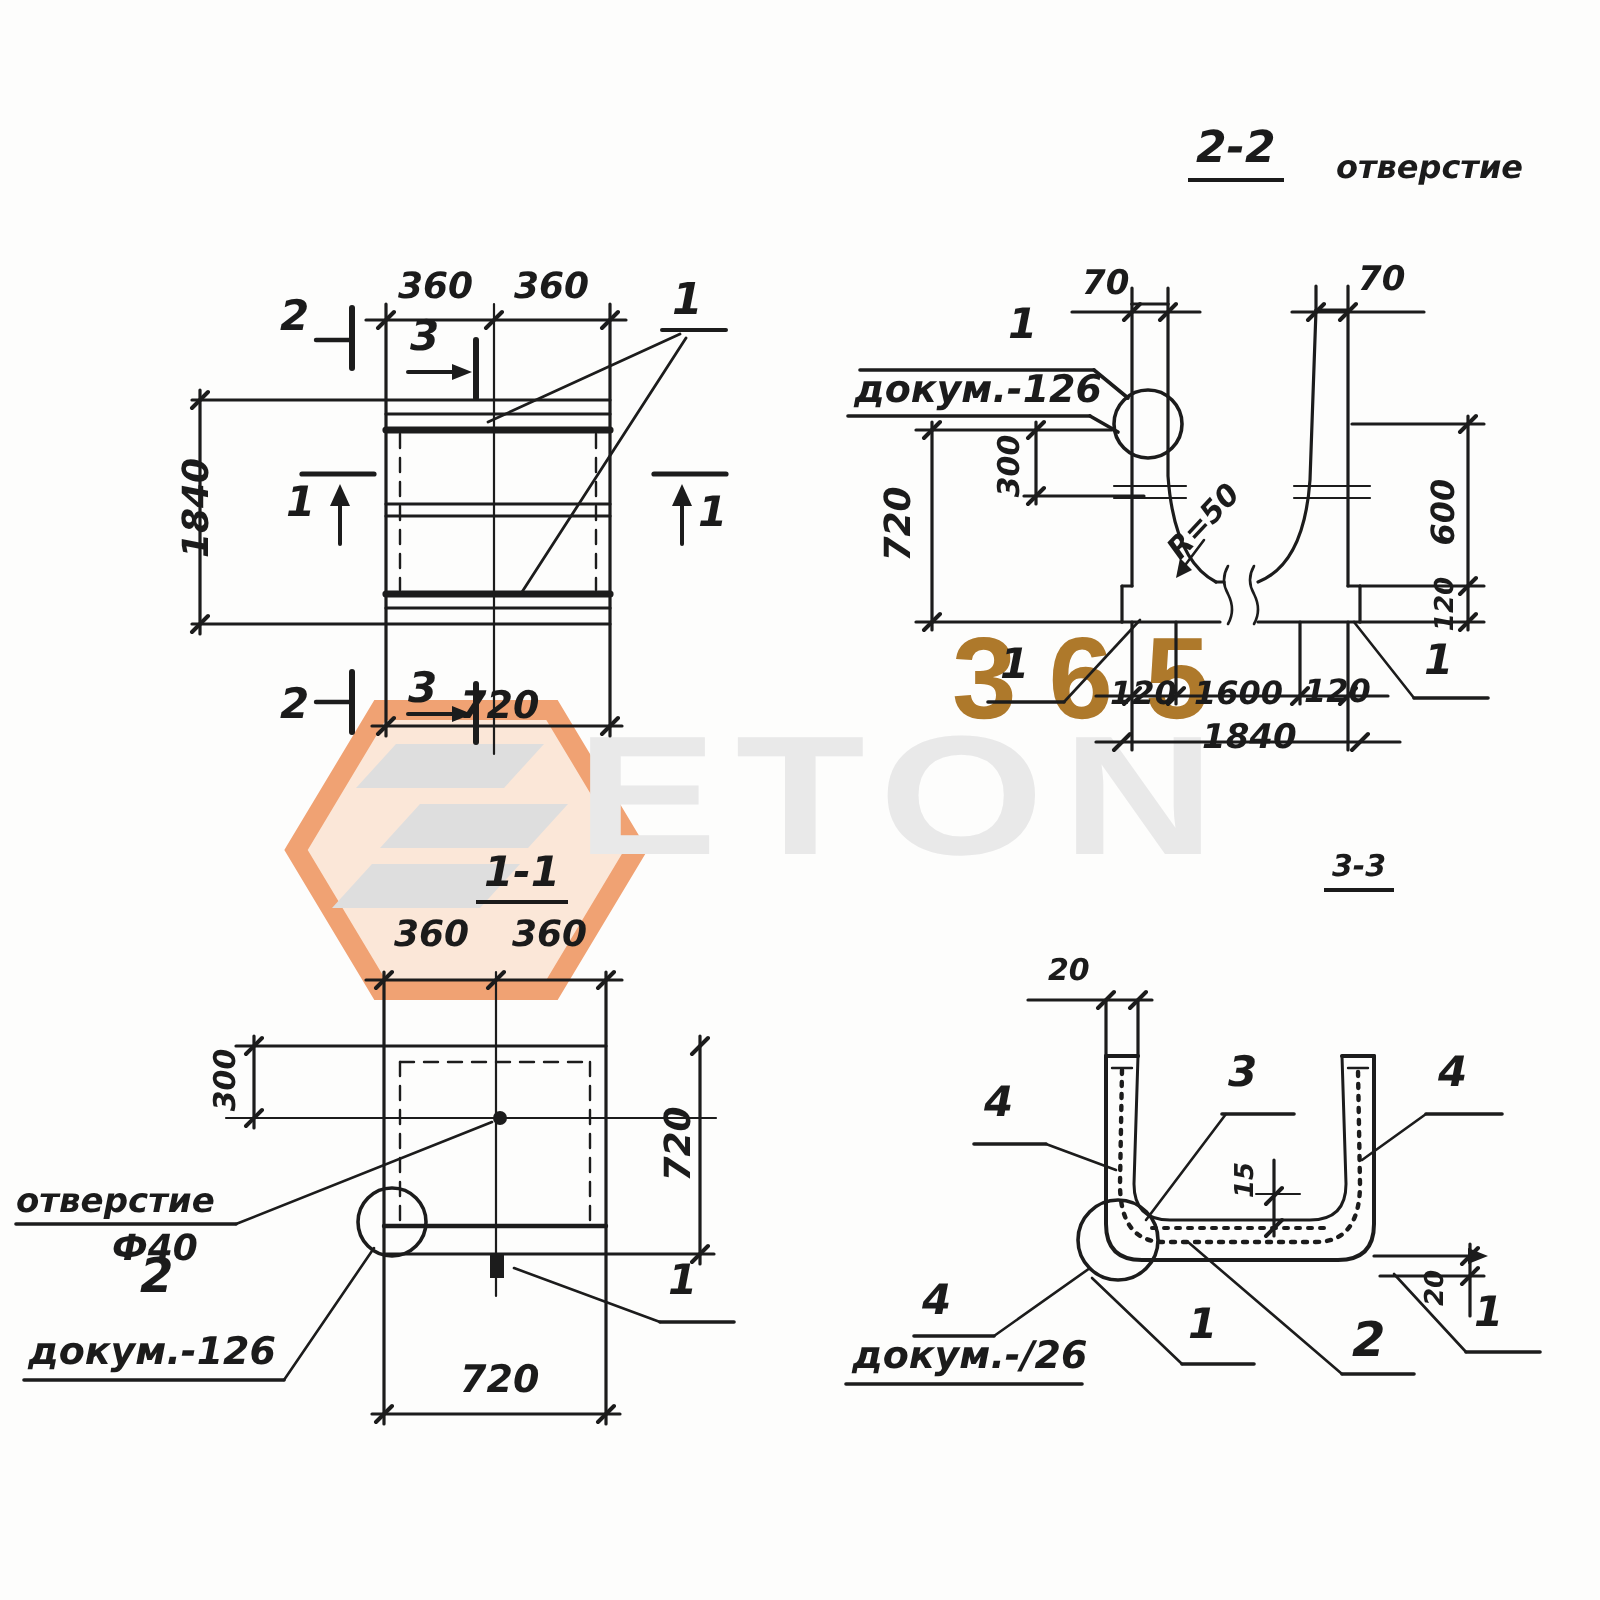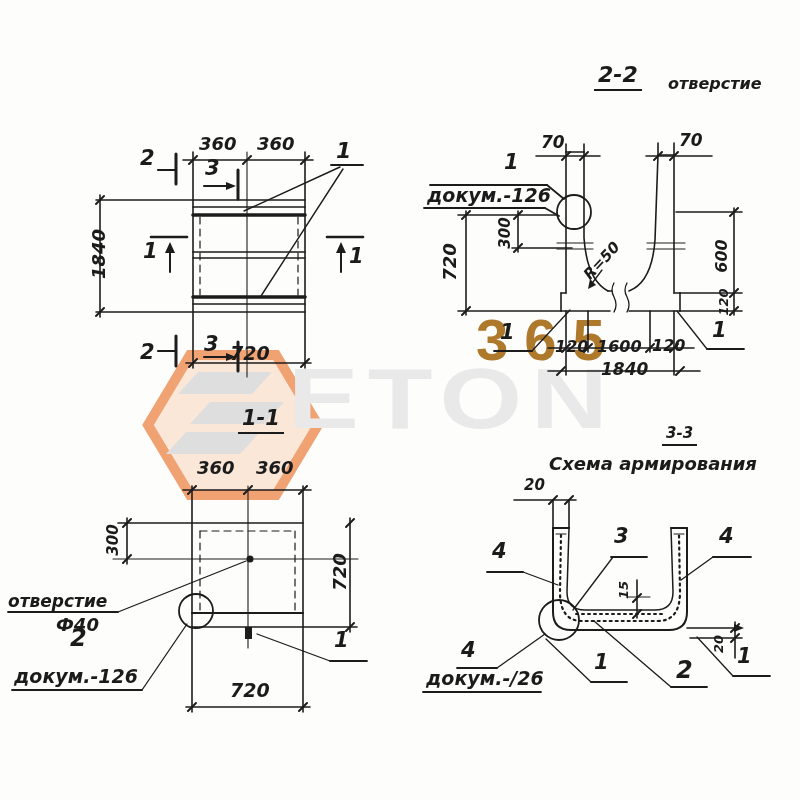--- a/index.html
+++ b/index.html
@@ -236,34 +236,33 @@
     <span class="lbl rot45" style="left:602px;top:261px;font-size:15px;">R=50</span>
     <span class="lbl rot" style="left:722px;top:256px;font-size:16px;">600</span>
     <span class="lbl rot" style="left:723px;top:302px;font-size:13px;">120</span>
     <span class="lbl" style="left:555px;top:339px;font-size:16px;">120</span>
     <span class="lbl" style="left:597px;top:339px;font-size:16px;">1600</span>
     <span class="lbl" style="left:652px;top:338px;font-size:16px;">120</span>
     <span class="lbl" style="left:601px;top:361px;font-size:17px;">1840</span>
     <span class="lbl" style="left:500px;top:322px;font-size:21px;">1</span>
     <span class="lbl" style="left:712px;top:320px;font-size:21px;">1</span>
 
-    <span class="lbl u" style="left:238px;top:408px;font-size:21px;font-style:italic;">1-1</span>
+    <span class="lbl u" style="left:238px;top:426px;font-size:21px;font-style:italic;">1-1</span>
     <span class="lbl" style="left:197px;top:459px;font-size:18px;">360</span>
     <span class="lbl" style="left:256px;top:459px;font-size:18px;">360</span>
     <span class="lbl rot" style="left:113px;top:540px;font-size:15px;">300</span>
     <span class="lbl rot" style="left:340px;top:572px;font-size:18px;">720</span>
     <span class="lbl" style="left:230px;top:681px;font-size:19px;">720</span>
     <span class="lbl" style="left:8px;top:593px;font-size:17px;">отверстие</span>
     <span class="lbl" style="left:56px;top:616px;font-size:18px;">Ф40</span>
     <span class="lbl" style="left:70px;top:626px;font-size:24px;">2</span>
     <span class="lbl" style="left:14px;top:667px;font-size:19px;">докум.-126</span>
     <span class="lbl" style="left:334px;top:630px;font-size:21px;">1</span>
 
     <span class="lbl u" style="left:628px;top:426px;font-size:15px;margin-left:34px;">3-3</span>
-    <span class="lbl" style="left:549px;top:455px;font-size:18px;">Схема армирования</span>
     <span class="lbl" style="left:524px;top:478px;font-size:15px;">20</span>
     <span class="lbl" style="left:492px;top:541px;font-size:21px;">4</span>
     <span class="lbl" style="left:614px;top:526px;font-size:21px;">3</span>
     <span class="lbl" style="left:719px;top:526px;font-size:21px;">4</span>
     <span class="lbl rot" style="left:623px;top:590px;font-size:13px;">15</span>
     <span class="lbl rot" style="left:718px;top:644px;font-size:13px;">20</span>
     <span class="lbl" style="left:461px;top:640px;font-size:21px;">4</span>
     <span class="lbl" style="left:426px;top:669px;font-size:19px;">докум.-/26</span>
     <span class="lbl" style="left:594px;top:652px;font-size:21px;">1</span>
     <span class="lbl" style="left:676px;top:658px;font-size:24px;">2</span>

